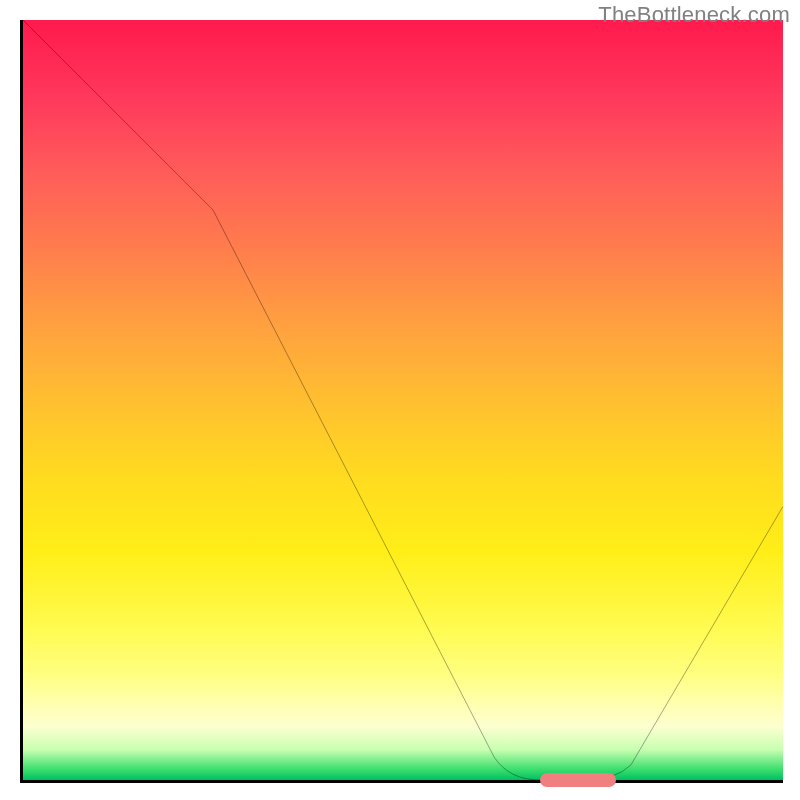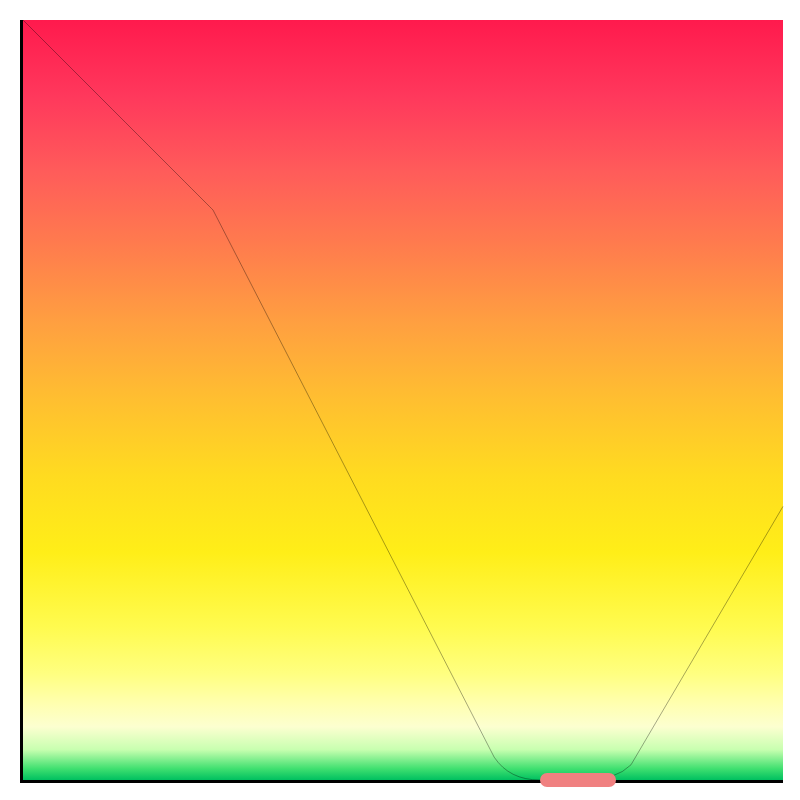--- a/index.html
+++ b/index.html
@@ -81,14 +81,15 @@
                L 62 97
                Q 64 100 68 100
                L 74 100
                Q 78 100 80 98
                L 100 64" fill="none" stroke="#000" stroke-width="0.35" vector-effect="non-scaling-stroke"></path>
     </svg>
 
     <div class="marker" style="left:68%; width:10%; bottom:-7px;"></div>
   </div>
 
+  <div class="watermark">TheBottleneck.com</div>
 
 </div>
 
 </body></html>

